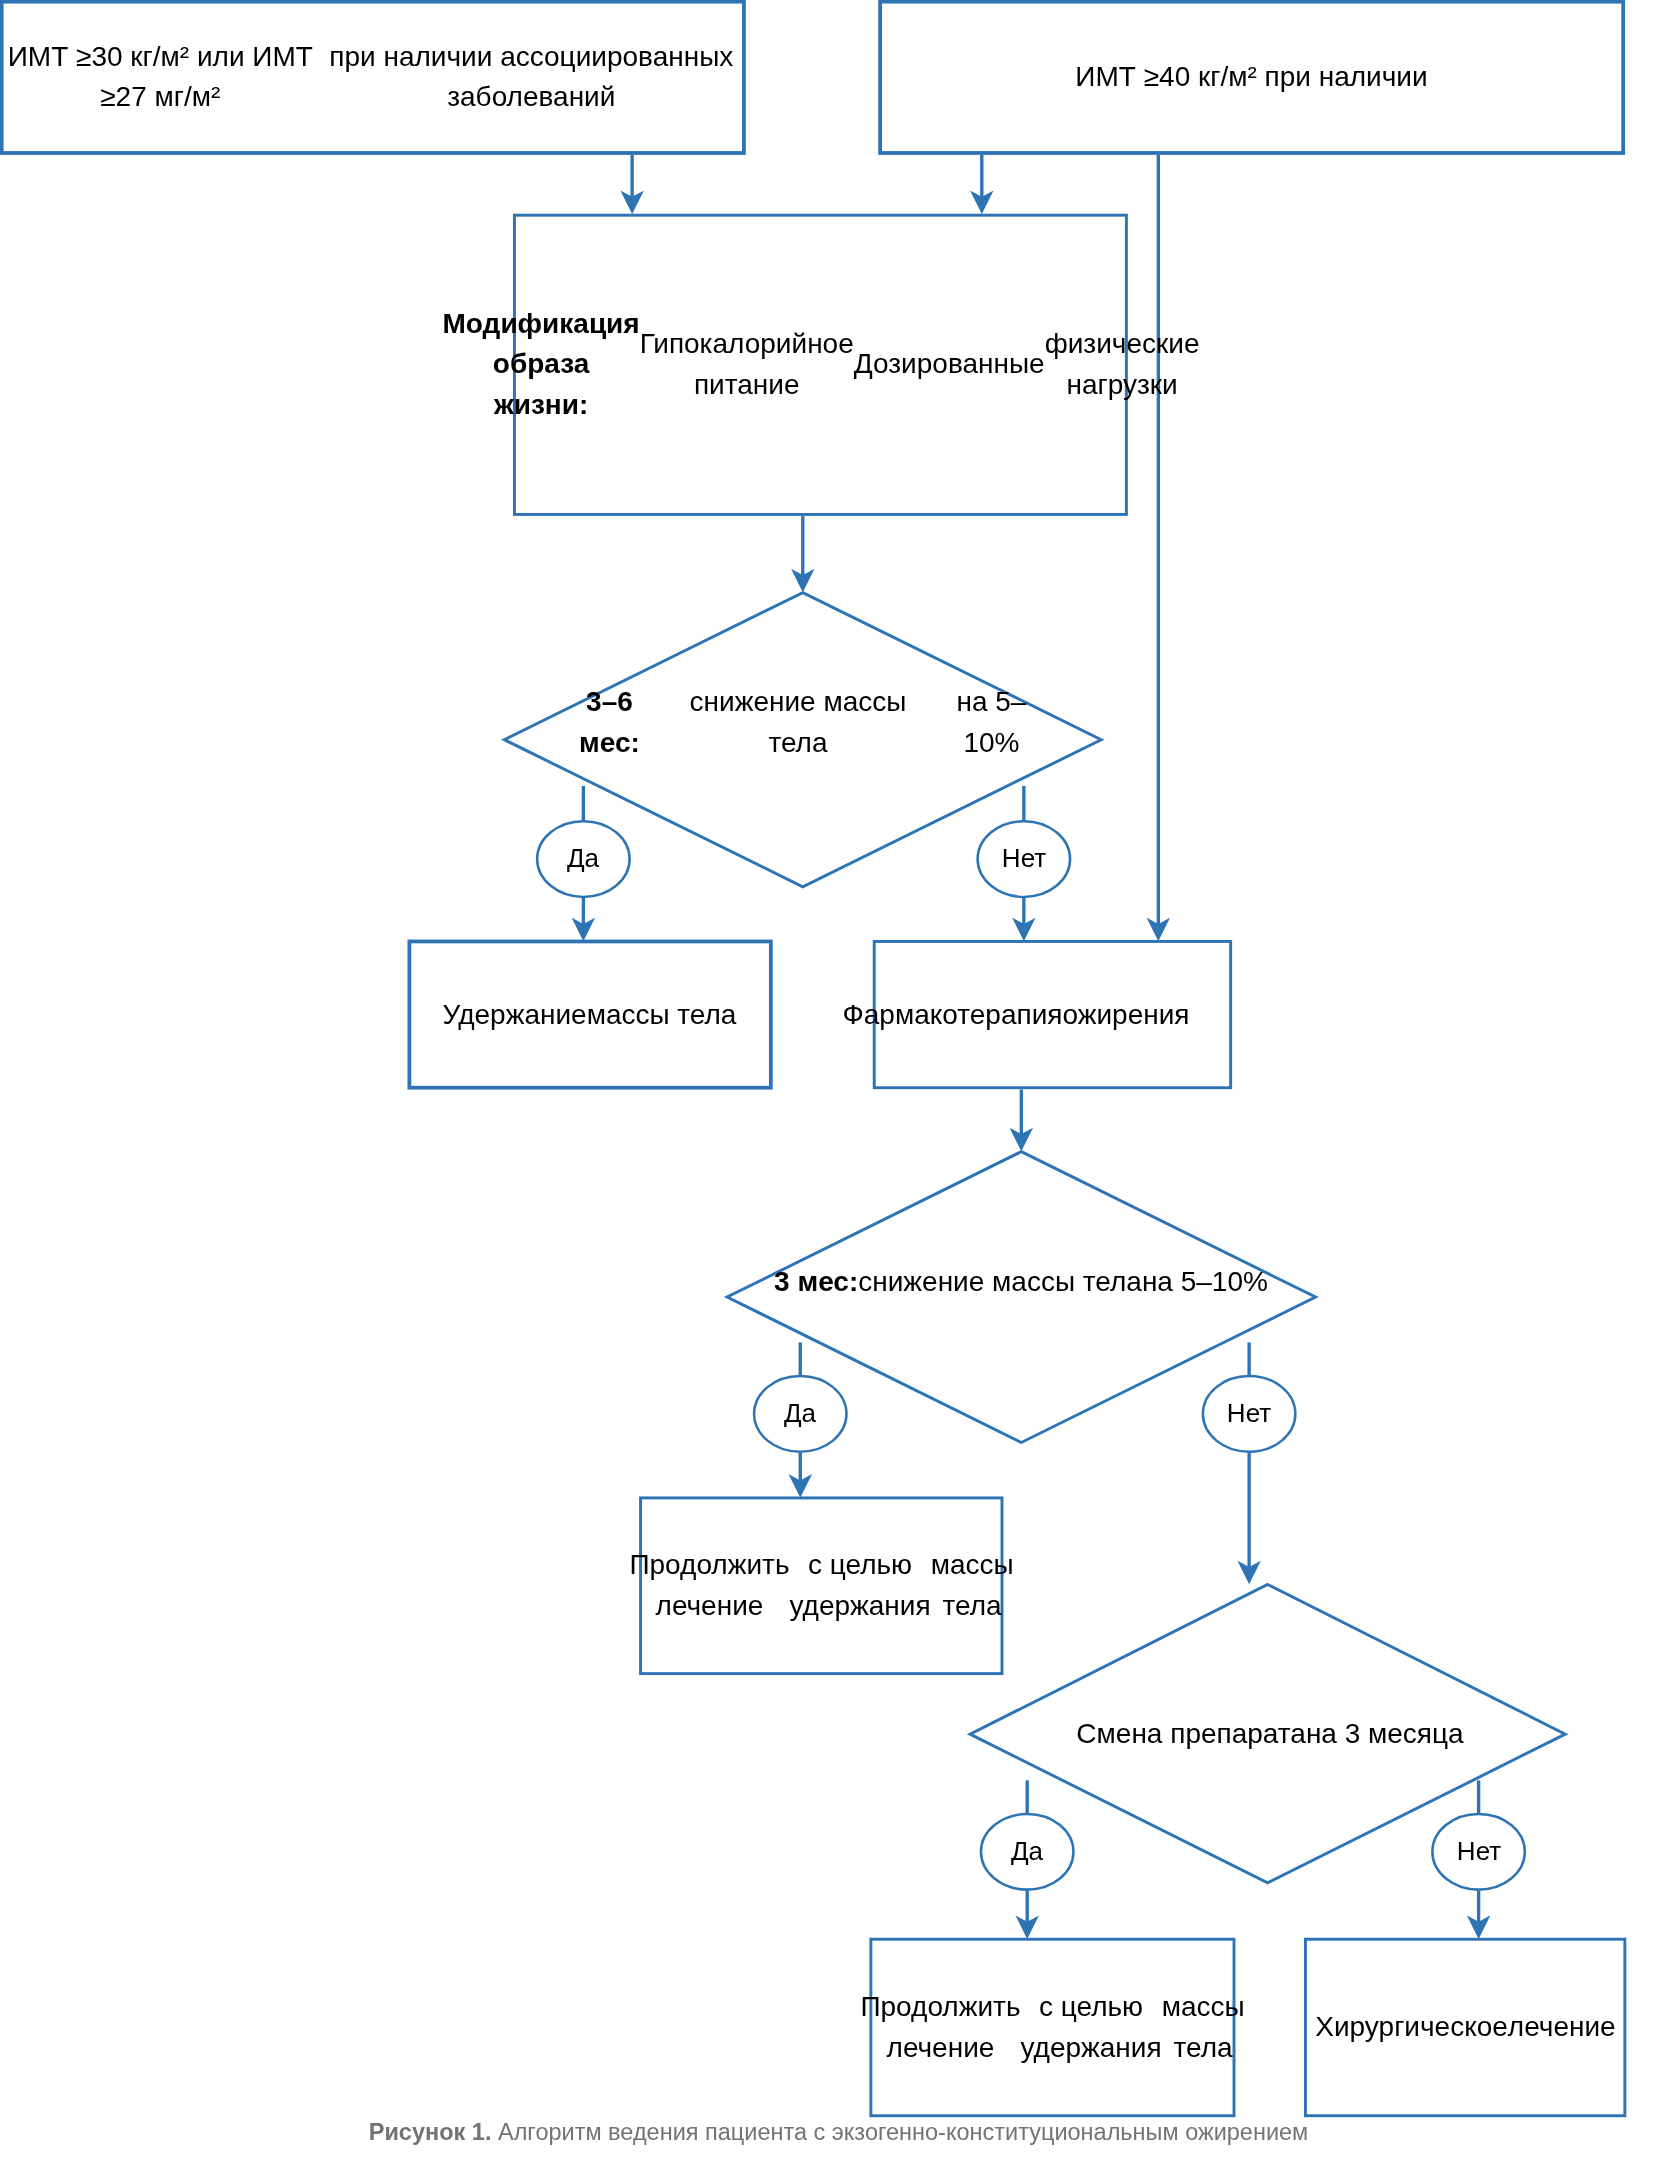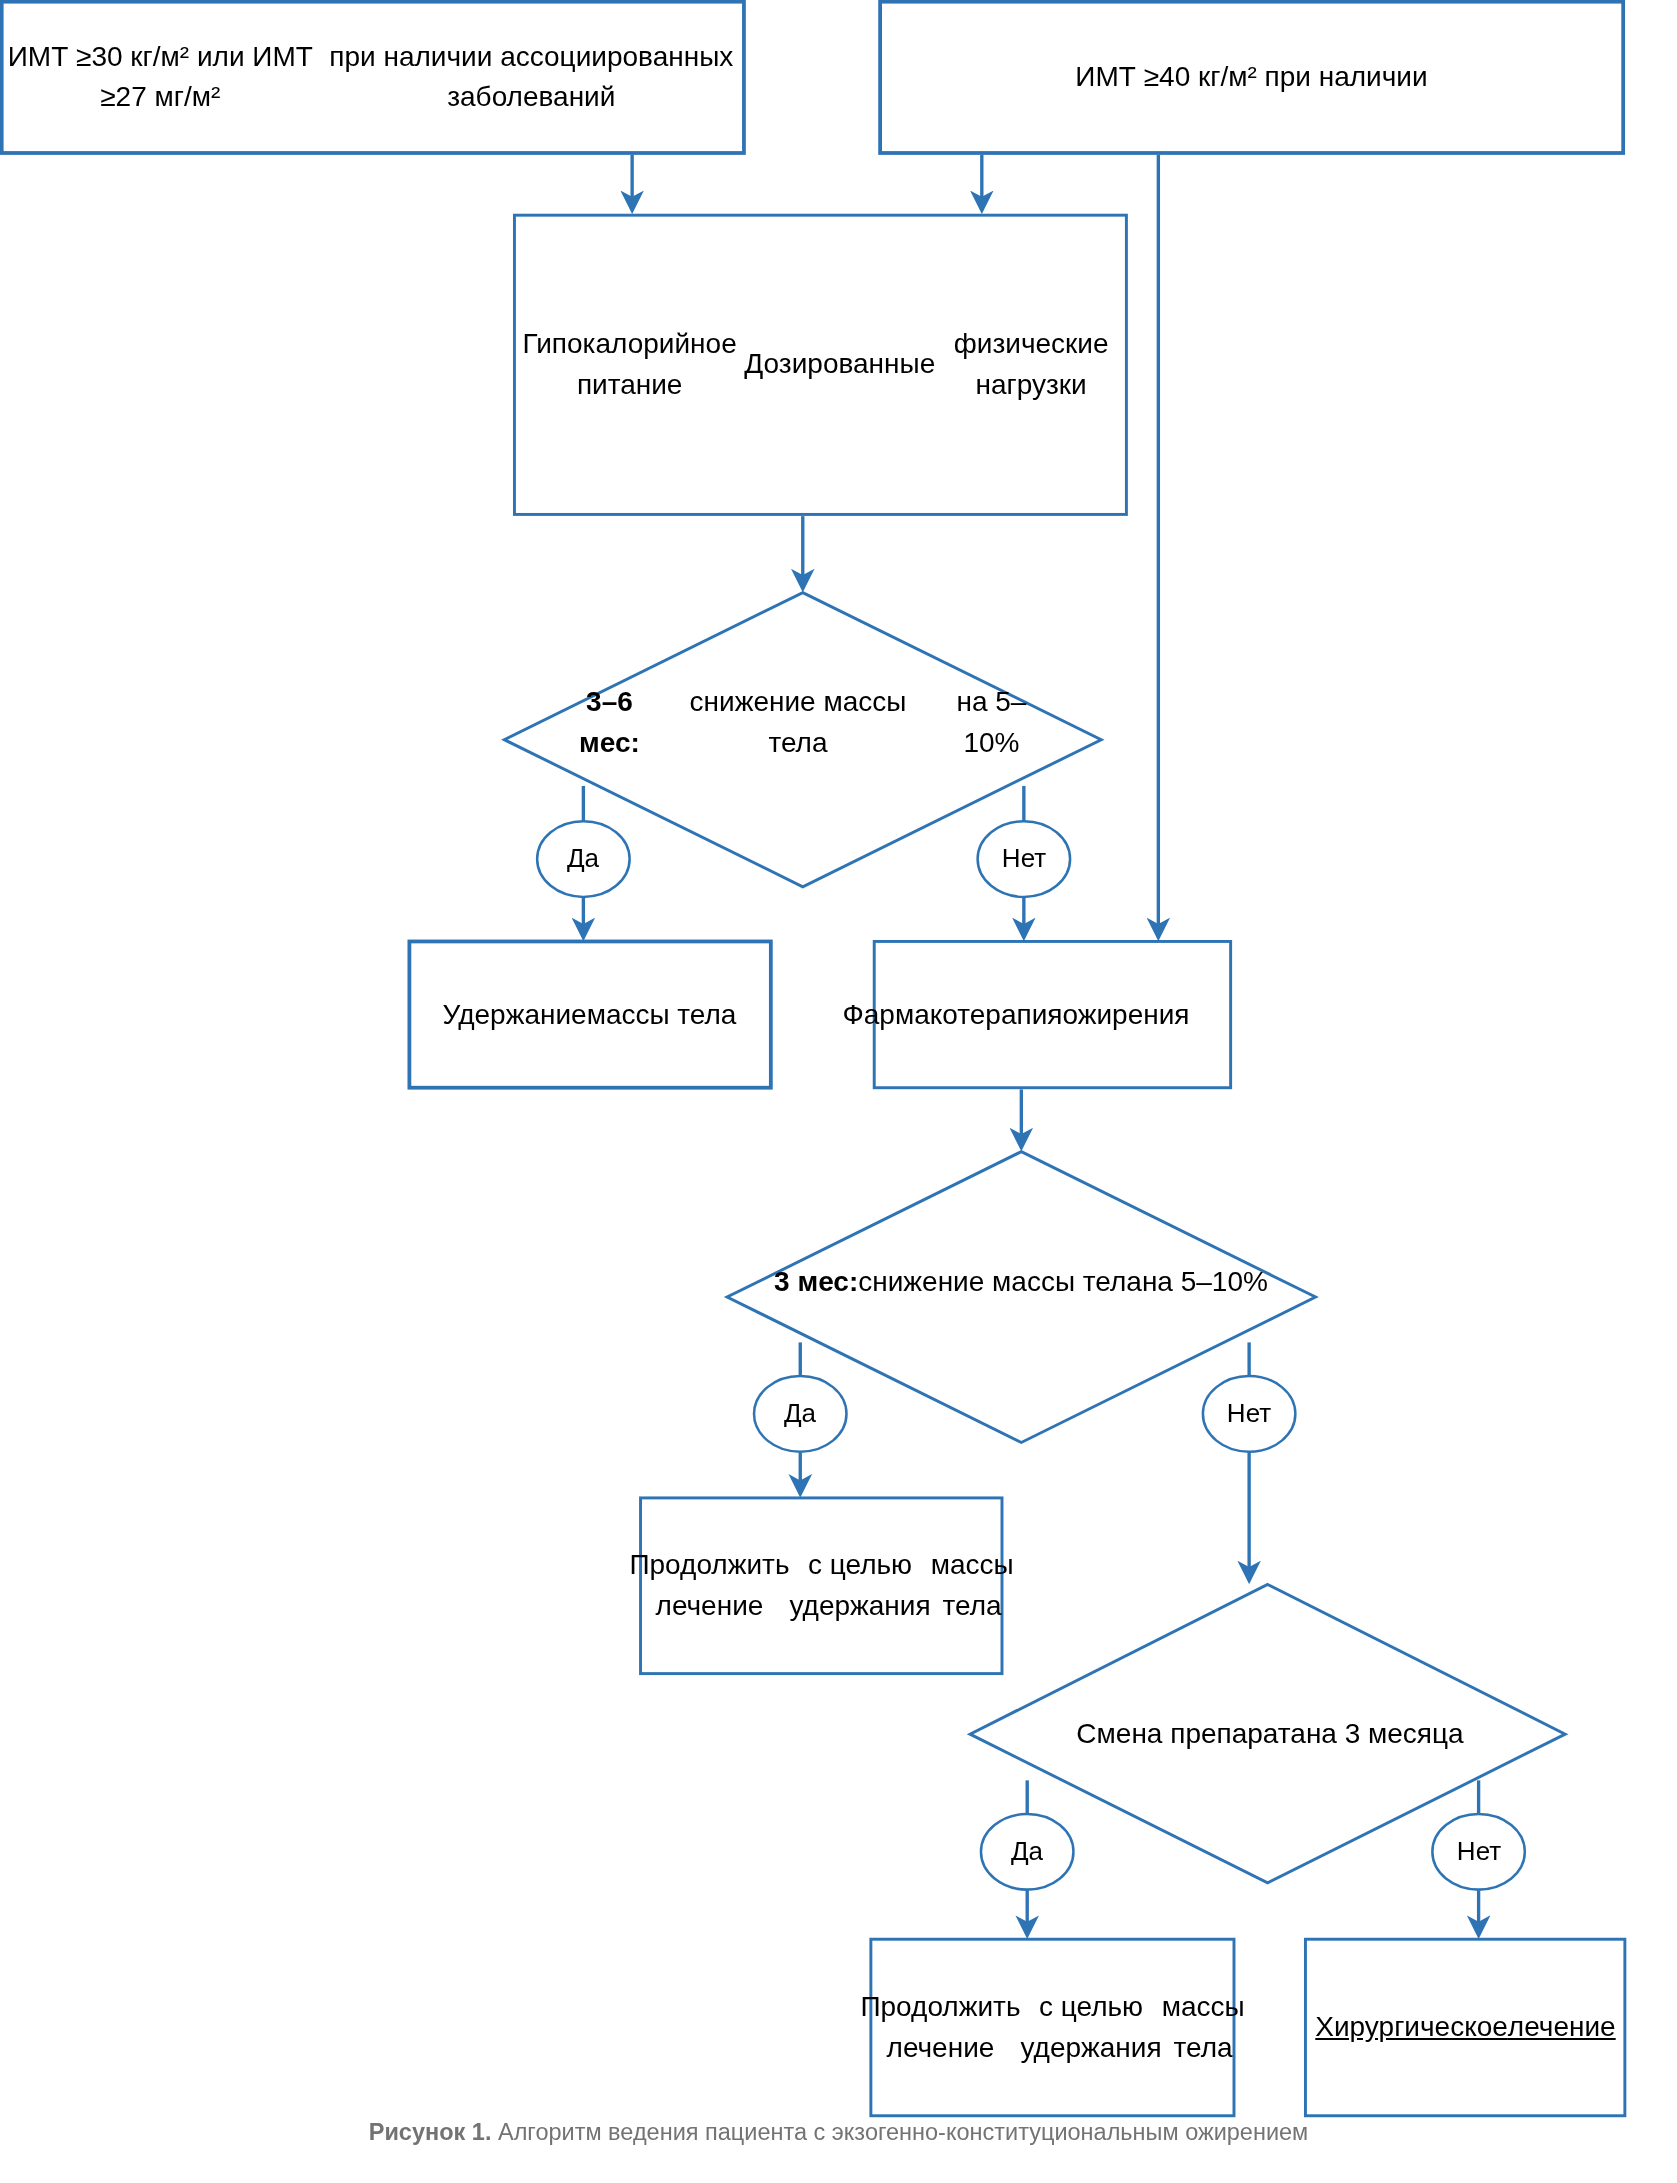--- a/index.html
+++ b/index.html
@@ -90,20 +90,21 @@
     <div class="gap"></div>
     <div>при наличии ассоциированных заболеваний</div>
   </div>
 
   <div class="node-text t34" style="left:880px;top:1.7px;width:743px;height:151px;">
     <div>ИМТ ≥40 кг/м² при наличии</div>
     <div class="gap"></div>
   </div>
 
   <div class="node-text t34" style="left:515px;top:215px;width:612px;height:299px;">
+    <div class="bold">Модификация образа жизни:</div>
     <div class="gap"></div>
     <div>Гипокалорийное питание</div>
     <div class="gap"></div>
     <div>Дозированные</div>
     <div>физические нагрузки</div>
   </div>
 
   <div class="node-text t34" style="left:555px;top:639px;width:496px;height:168px;">
     <div class="bold">3–6 мес:</div>
     <div class="gap"></div>
@@ -138,21 +139,21 @@
     <div>Смена препарата</div>
     <div>на 3 месяца</div>
   </div>
 
   <div class="node-text t34" style="left:871px;top:1939px;width:363px;height:177px;">
     <div>Продолжить лечение</div>
     <div>с целью удержания</div>
     <div>массы тела</div>
   </div>
 
-  <div class="node-text t34" style="left:1306px;top:1939px;width:319px;height:177px;text-decoration:underline;">
+  <div class="node-text t34" style="left:1306px;top:1939px;width:319px;height:177px;">
     <div>Хирургическое</div>
     <div>лечение</div>
   </div>
 
   <div class="node-text lbl" style="left:537px;top:821px;width:92px;height:76px;">
     <div>Да</div>
   </div>
   <div class="node-text lbl" style="left:978px;top:821px;width:92px;height:76px;">
     <div>Нет</div>
   </div>

